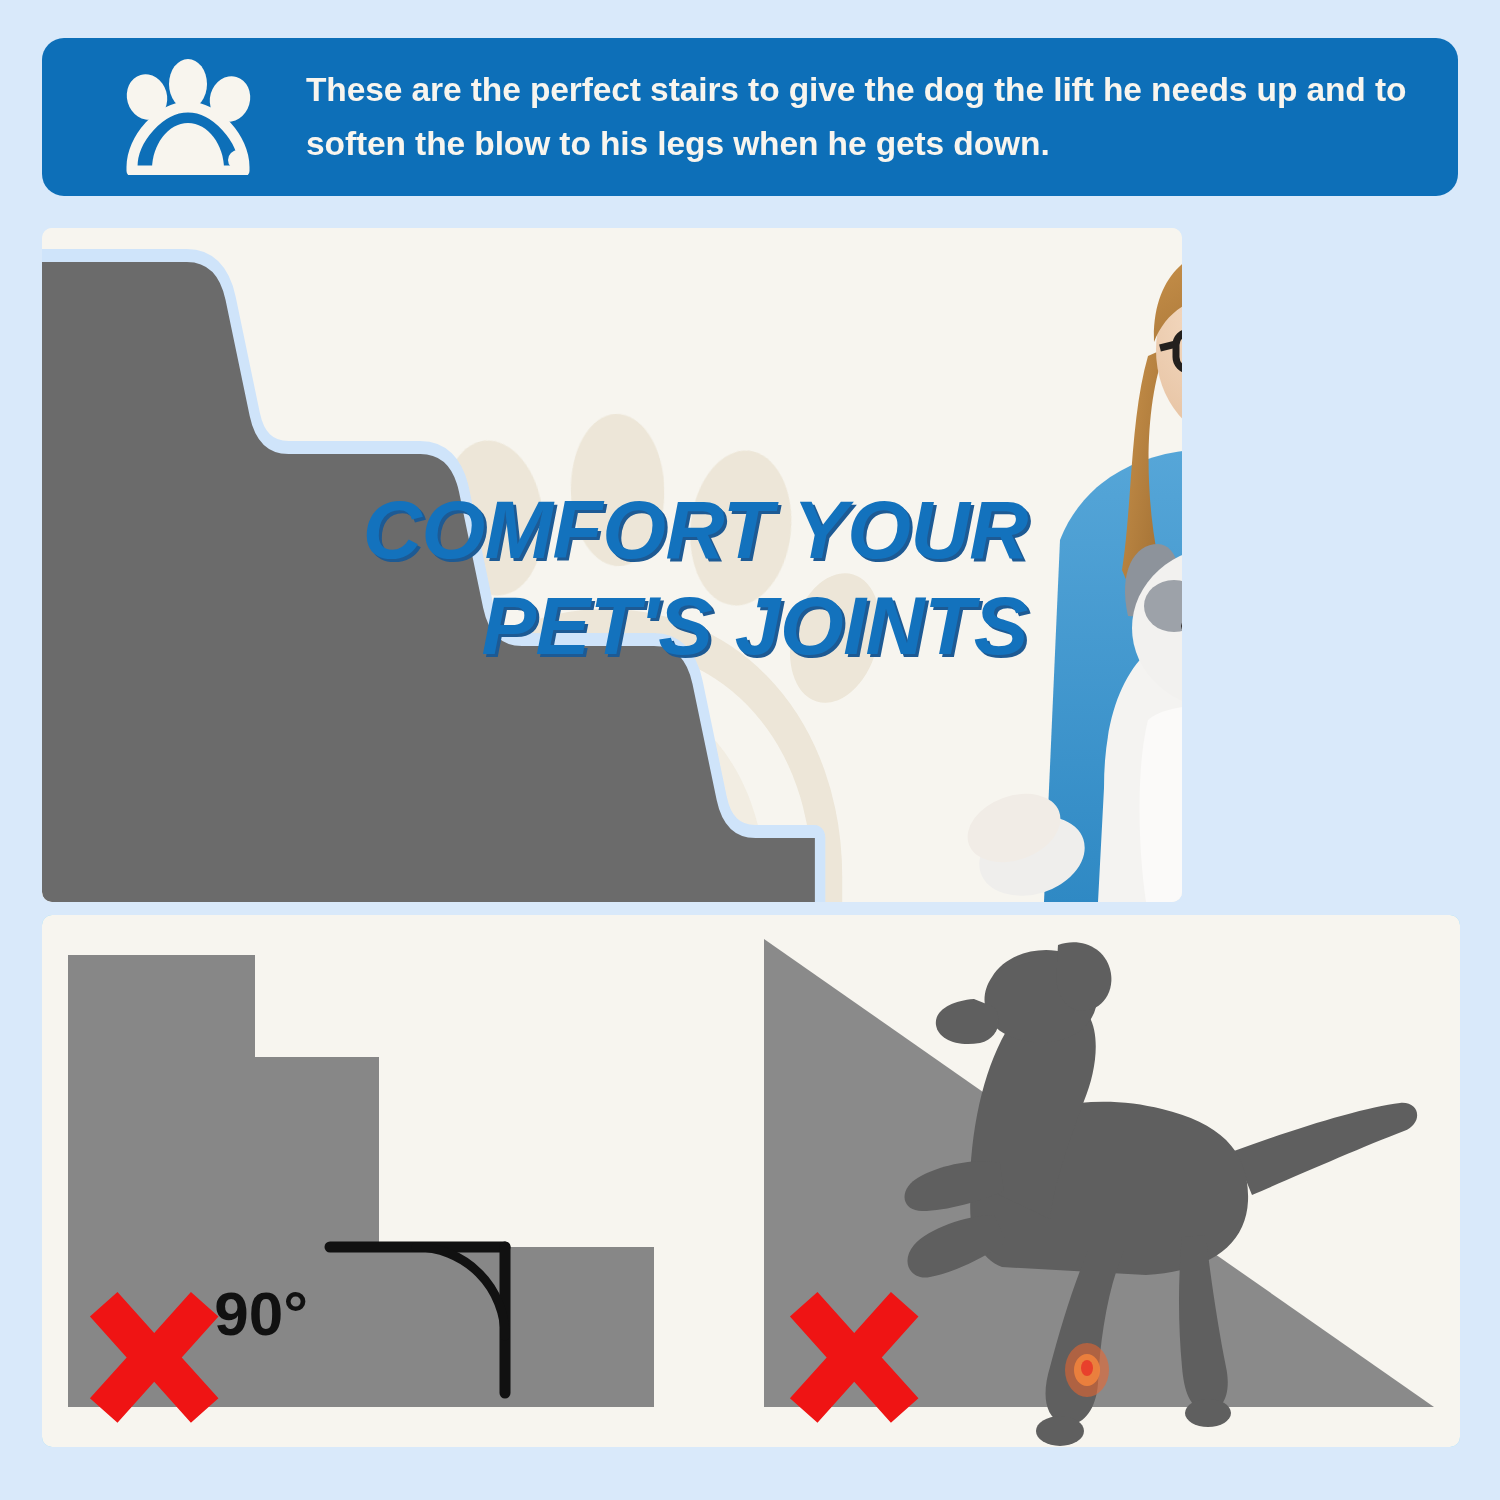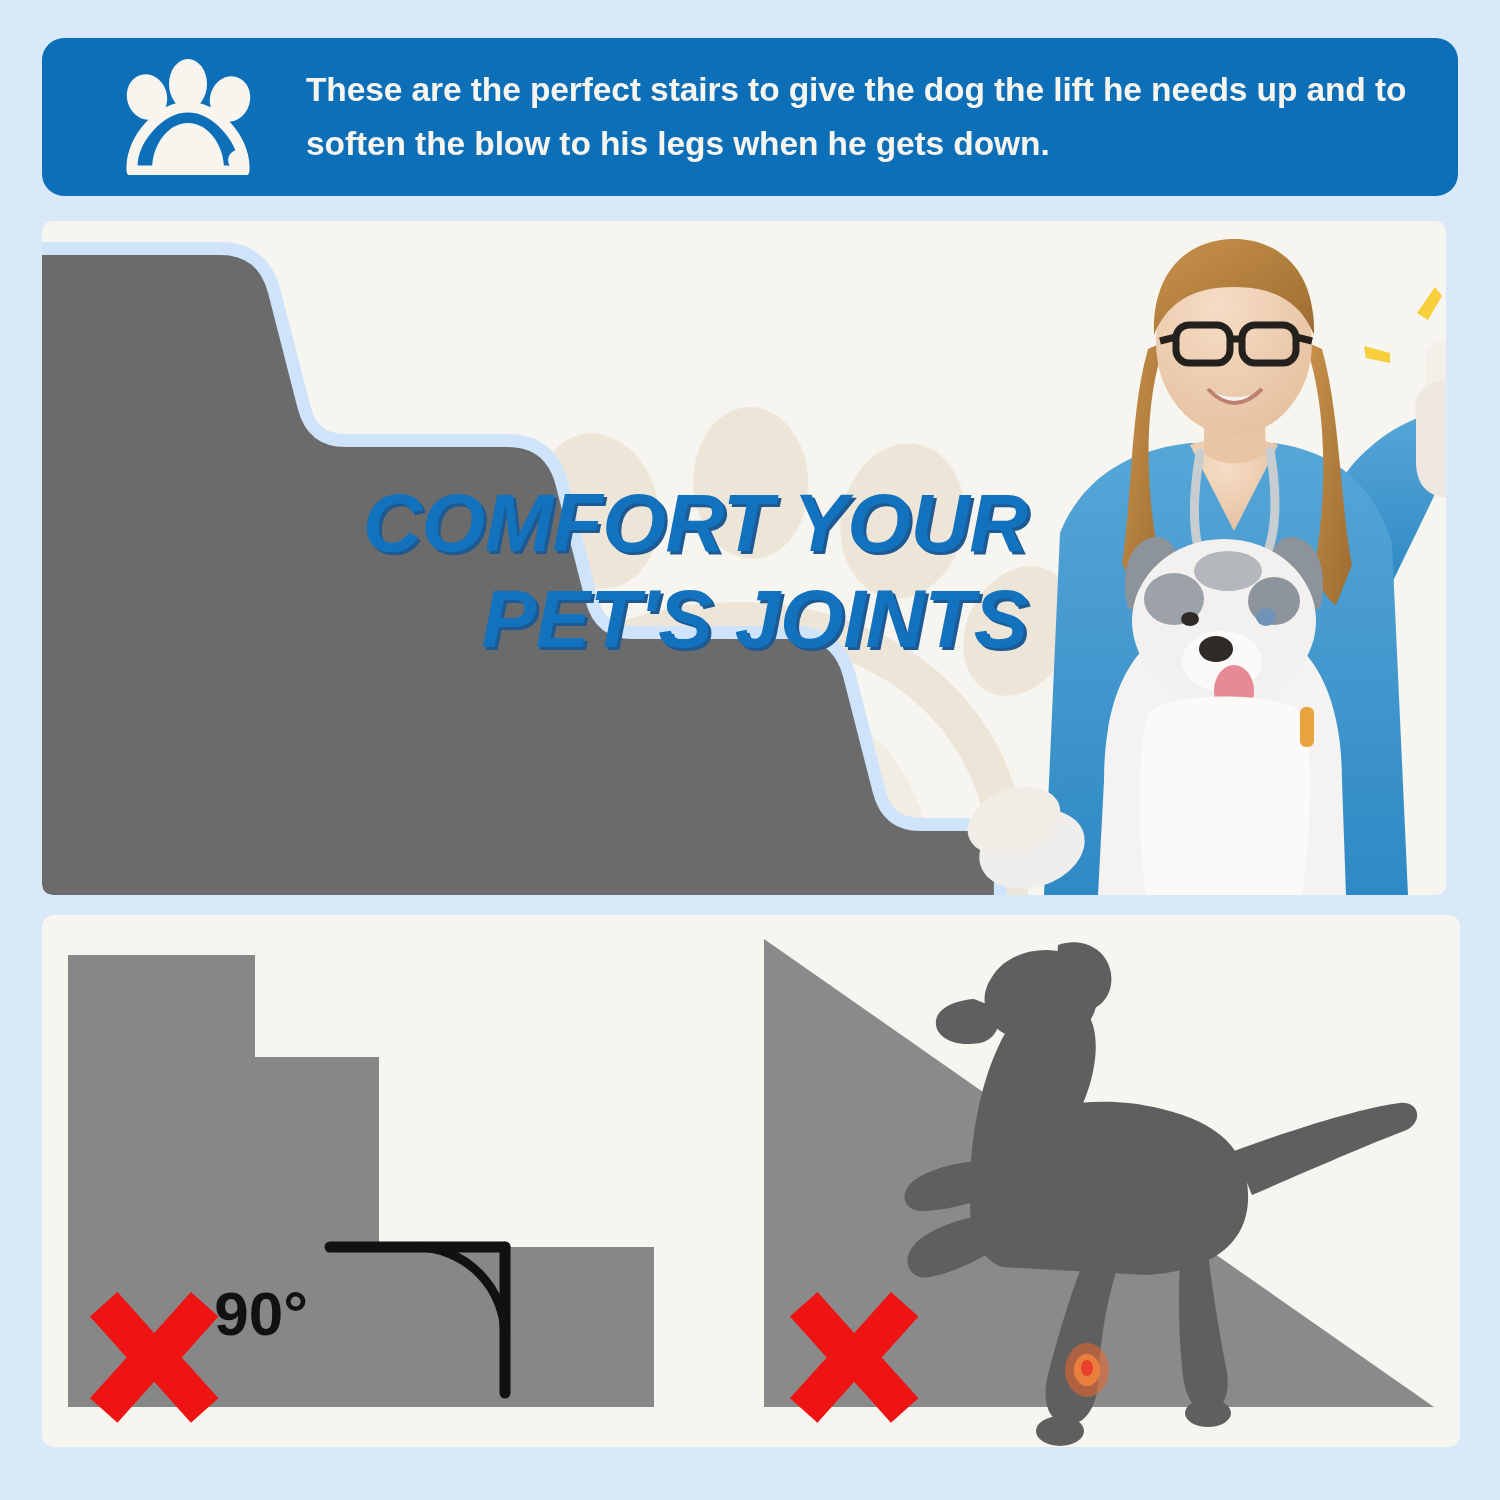--- a/index.html
+++ b/index.html
@@ -35,22 +35,22 @@
     font-size:33.5px;
     font-weight:bold;
     line-height:1.62;
     letter-spacing:-0.1px;
     font-family:"Liberation Sans", sans-serif;
   }
 
   
   .hero {
     position:absolute;
-    left:42px; top:221px;
-    width:1404px; height:674px;
+    left:42px; top:228px;
+    width:1140px; height:674px;
     background:#f7f5ef;
     border-radius:10px;
     overflow:hidden;
   }
   .hero-svg { position:absolute; inset:0; width:100%; height:100%; }
 
   .hero-title {
     position:absolute;
     left:246px; top:254px;
     width:740px;

